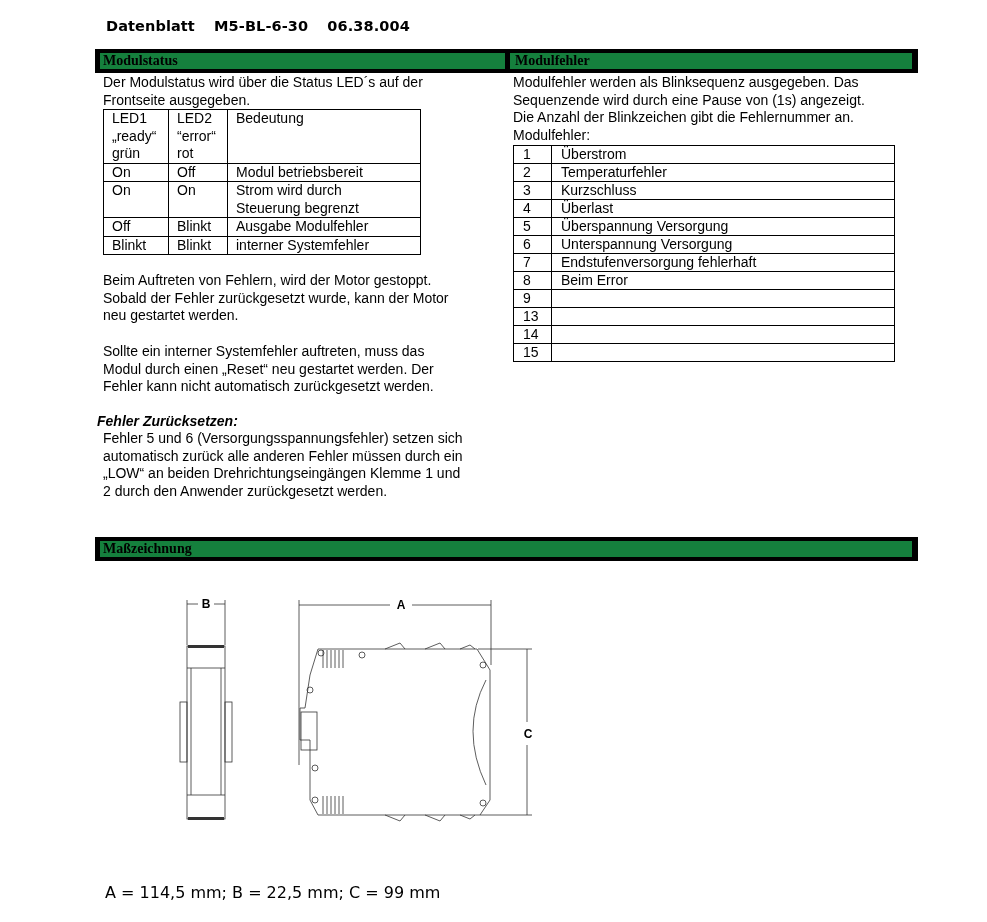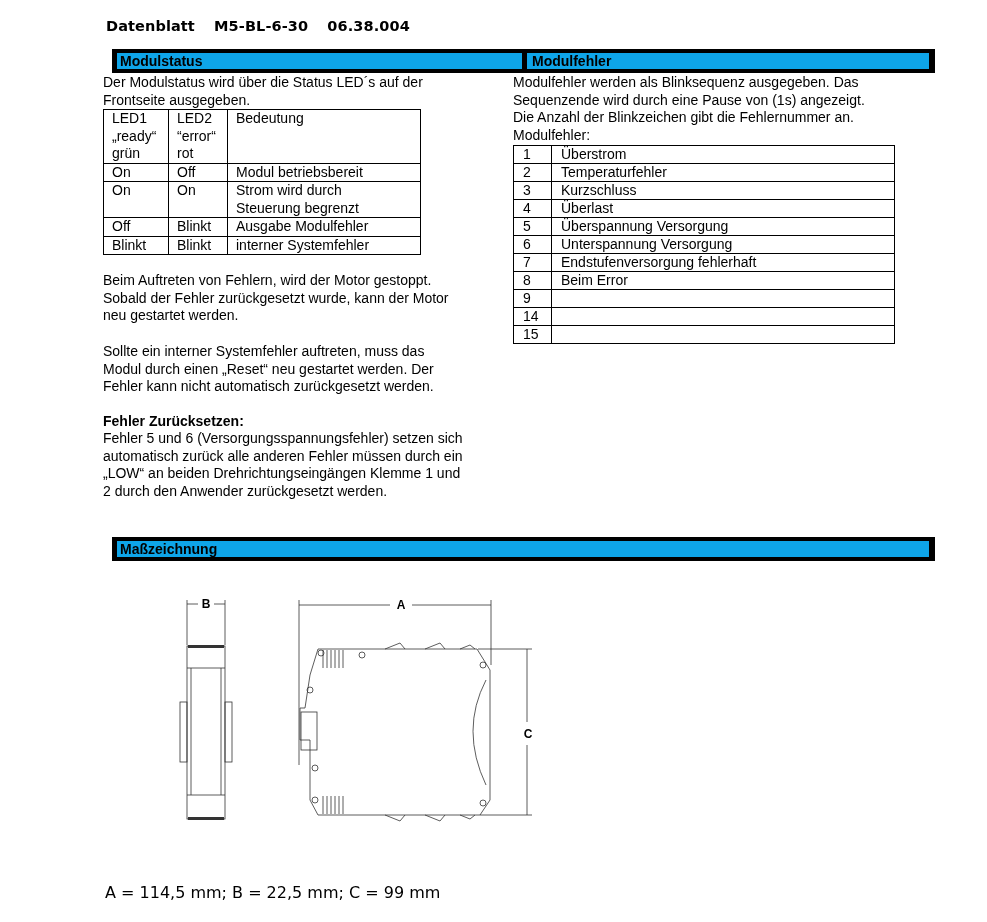--- a/index.html
+++ b/index.html
@@ -1,23 +1,23 @@
 <!DOCTYPE html>
 <html><head>
 <meta charset="utf-8">
 <style>
   html, body { margin: 0; padding: 0; background: #ffffff; }
   body { width: 987px; height: 922px; position: relative; overflow: hidden;
          font-family: "Liberation Sans", sans-serif; color: #000; }
   .title { position: absolute; left: 106px; top: 18px; font-family: "DejaVu Sans", sans-serif;
            font-size: 14.5px; font-weight: bold; letter-spacing: 0.1px; }
   .title span { margin-right: 14px; }
-  .hbar { position: absolute; left: 112px; width: 812px; height: 16px;
+  .hbar { position: absolute; left: 95px; width: 812px; height: 16px;
           border: 4px solid #000; border-left-width: 5px; border-right-width: 6px;
-          background: #0ea5e9; }
+          background: #15803d; font-family: Liberation Serif, serif; }
   .hbar .cell { position: absolute; top: 0; height: 16px; font-weight: bold; font-size: 14px;
                 line-height: 16px; padding-left: 3px; box-sizing: border-box; }
   .hbar .divider { position: absolute; top: -4px; width: 5px; height: 24px; background: #000; }
   .txt { position: absolute; font-size: 14px; line-height: 17.5px; white-space: pre-line; }
   table { border-collapse: collapse; position: absolute; font-size: 14px; }
   td { border: 1.3px solid #000; vertical-align: top; padding: 0 0 0 8px; line-height: 17.5px; }
   #led-table td:nth-child(1) { width: 56px; padding-left: 8px; }
   #led-table td:nth-child(2) { width: 50px; padding-left: 8px; }
   #led-table td:nth-child(3) { width: 184px; padding-left: 8px; }
   #err-table td { height: 17px; line-height: 17px; padding-top: 0; }
@@ -80,21 +80,21 @@
   </tr>
 </tbody>
   </table>
 
 <div class="txt" style="left:103px;top:272px;">Beim Auftreten von Fehlern, wird der Motor gestoppt.
 Sobald der Fehler zurückgesetzt wurde, kann der Motor
 neu gestartet werden.</div>
 <div class="txt" style="left:103px;top:343px;">Sollte ein interner Systemfehler auftreten, muss das
 Modul durch einen „Reset“ neu gestartet werden. Der
 Fehler kann nicht automatisch zurückgesetzt werden.</div>
-<div class="txt bold" style="left:103px;top:413px;">Fehler Zurücksetzen:</div>
+<div class="txt bold" style="left:97px;top:413px;font-style:italic;">Fehler Zurücksetzen:</div>
 <div class="txt" style="left:103px;top:430px;">Fehler 5 und 6 (Versorgungsspannungsfehler) setzen sich
 automatisch zurück alle anderen Fehler müssen durch ein
 „LOW“ an beiden Drehrichtungseingängen Klemme 1 und
 2 durch den Anwender zurückgesetzt werden.</div>
 
 <div class="txt" style="left:513px;top:74px;">Modulfehler werden als Blinksequenz ausgegeben. Das
 Sequenzende wird durch eine Pause von (1s) angezeigt.
 Die Anzahl der Blinkzeichen gibt die Fehlernummer an.
 Modulfehler:</div>
 
@@ -127,20 +127,24 @@
       <tr>
         <td>7</td>
         <td>Endstufenversorgung fehlerhaft</td>
       </tr>
       <tr>
         <td>8</td>
         <td>Beim Error</td>
       </tr>
       <tr>
         <td>9</td>
+        <td></td>
+      </tr>
+      <tr>
+        <td>13</td>
         <td></td>
       </tr>
       <tr>
         <td>14</td>
         <td></td>
       </tr>
       <tr>
         <td>15</td>
         <td></td>
       </tr>

